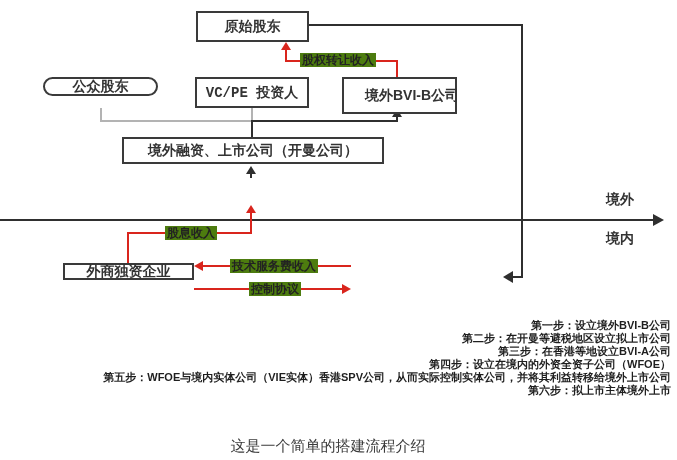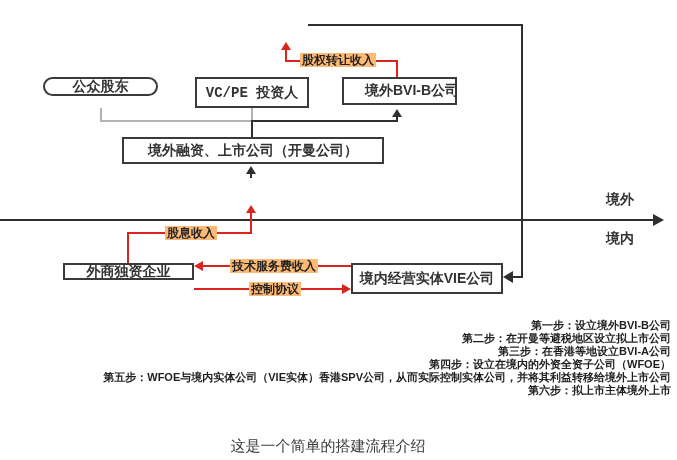--- a/index.html
+++ b/index.html
@@ -12,21 +12,21 @@
   .dark{background:#2f2f2f;}
   .red{background:#d9251d;}
   .gray{background:#b3b3b3;}
   .arr{position:absolute;width:0;height:0;z-index:2;}
   .arr-up-dark{border-left:5px solid transparent;border-right:5px solid transparent;border-bottom:8px solid #2f2f2f;}
   .arr-up-red{border-left:5px solid transparent;border-right:5px solid transparent;border-bottom:8px solid #d9251d;}
   .arr-left-dark{border-top:6px solid transparent;border-bottom:6px solid transparent;border-right:10px solid #2f2f2f;}
   .arr-left-red{border-top:5px solid transparent;border-bottom:5px solid transparent;border-right:9px solid #d9251d;}
   .arr-right-red{border-top:5px solid transparent;border-bottom:5px solid transparent;border-left:9px solid #d9251d;}
   .arr-right-dark{border-top:6px solid transparent;border-bottom:6px solid transparent;border-left:11px solid #2f2f2f;}
-  .flabel{position:absolute;background:#fdba74;font-weight:bold;font-size:12px;color:#222;
+  .flabel{position:absolute;background:#4d7c0f;font-weight:bold;font-size:12px;color:#222;
           padding:0 2px;white-space:nowrap;z-index:4;line-height:14px;text-align:center;}
   .region{position:absolute;font-weight:bold;font-size:14px;color:#333;z-index:3;white-space:nowrap;}
   .steps{position:absolute;left:11px;top:319px;width:660px;font-size:11px;line-height:13px;
          font-weight:bold;color:#1f1f1f;z-index:3;}
   .steps div{white-space:nowrap;text-align:right;}
   .caption{position:absolute;left:8px;top:437px;width:640px;text-align:center;font-size:15px;
            color:#3a3a3a;z-index:3;}
 </style>
 </head>
 <body>
@@ -67,26 +67,26 @@
   <div class="flabel" style="left:165px;top:226px;">股息收入</div>
 
   <div class="hline red" style="left:203px;top:265px;width:148px;height:2px;"></div>
   <div class="arr arr-left-red" style="left:194px;top:261px;"></div>
   <div class="flabel" style="left:230px;top:259px;">技术服务费收入</div>
 
   <div class="hline red" style="left:194px;top:288px;width:149px;height:2px;"></div>
   <div class="arr arr-right-red" style="left:342px;top:284px;"></div>
   <div class="flabel" style="left:249px;top:282px;">控制协议</div>
 
+  <div class="node" style="left:196px;top:11px;width:113px;height:31px;">原始股东</div>
   <div class="node" style="left:43px;top:77px;width:115px;height:19px;border-radius:11px;">公众股东</div>
   <div class="node" style="left:195px;top:77px;width:114px;height:31px;font-family:Liberation Mono, monospace;">VC/PE 投资人</div>
-  <div class="node" style="left:342px;top:77px;width:115px;height:28px;padding-left:25px;">境外BVI-B公司</div>
+  <div class="node" style="left:342px;top:77px;width:115px;height:37px;padding-left:25px;">境外BVI-B公司</div>
   <div class="node" style="left:122px;top:137px;width:262px;height:27px;">境外融资、上市公司（开曼公司）</div>
   <div class="node" style="left:63px;top:263px;width:131px;height:17px;">外商独资企业</div>
-  <div class="node" style="left:351px;top:263px;width:152px;height:31px;">境内经营实体VIE公司</div>
 
   <div class="steps">
     <div>第一步：设立境外BVI-B公司</div>
     <div>第二步：在开曼等避税地区设立拟上市公司</div>
     <div>第三步：在香港等地设立BVI-A公司</div>
     <div>第四步：设立在境内的外资全资子公司（WFOE）</div>
     <div>第五步：WFOE与境内实体公司（VIE实体）香港SPV公司，从而实际控制实体公司，并将其利益转移给境外上市公司</div>
     <div>第六步：拟上市主体境外上市</div>
   </div>
 

